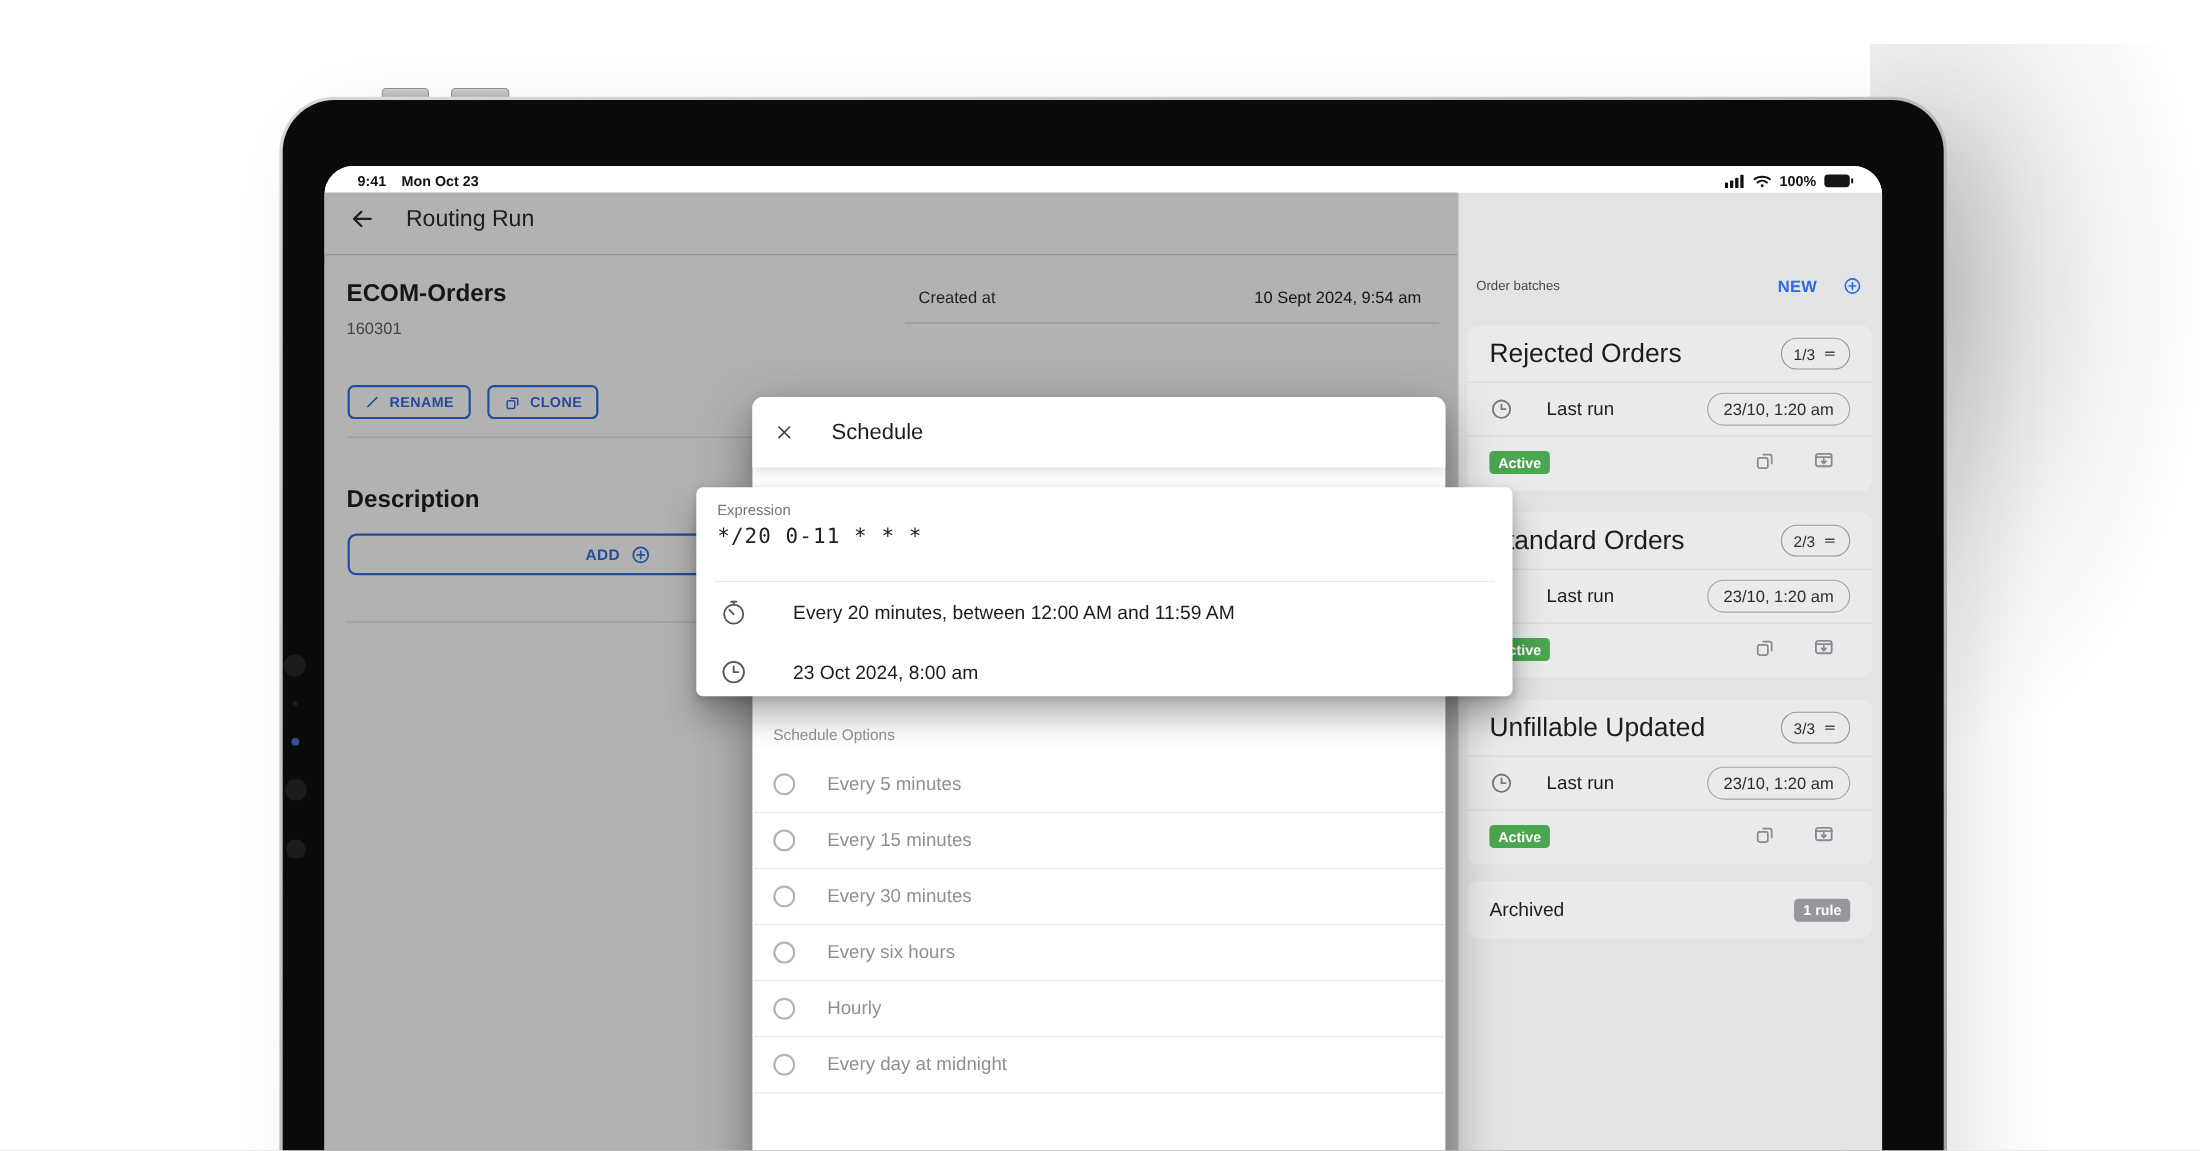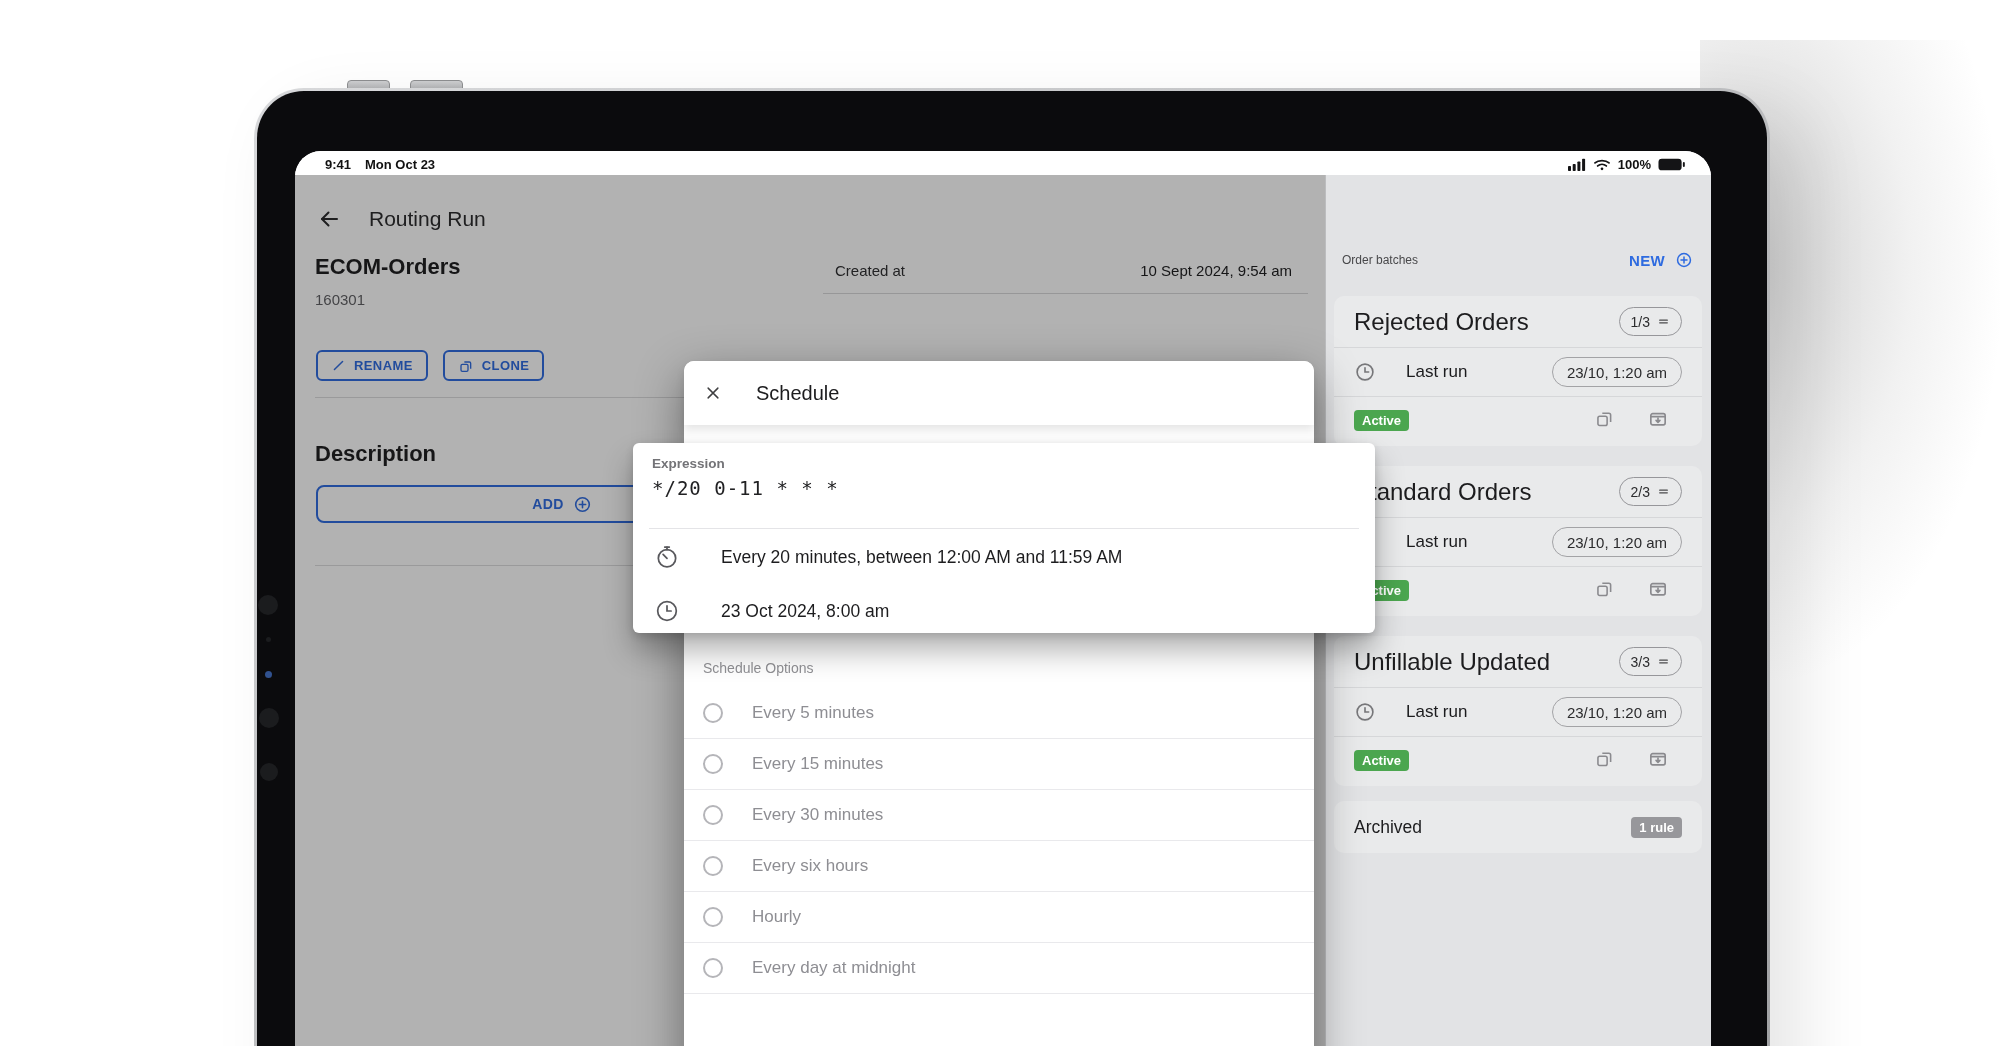--- a/index.html
+++ b/index.html
@@ -23,21 +23,21 @@
 
   
   .status-bar { position:absolute; left:0; top:0; width:100%; height:24px; background:#fff;
     display:flex; align-items:center; justify-content:space-between; padding:2px 26px 0 30px; z-index:30; }
   .sb-left { display:flex; gap:14px; align-items:center; font-size:13px; color:#111; }
   .sb-time { font-weight:700; }
   .sb-date { font-weight:600; }
   .sb-right { display:flex; gap:7px; align-items:center; font-size:13px; font-weight:600; color:#111; }
 
   
-  .app-header { position:absolute; left:0; top:36px; width:1030px; height:65px; background:#fff;
+  .app-header { position:absolute; left:0; top:16px; width:1030px; height:65px; background:#fff;
     border-bottom:1px solid #cfcfd1; display:flex; align-items:center; padding-left:22px; gap:28px; z-index:1;text-align:center; }
   .app-title { font-size:21px; font-weight:500; color:#29292b; }
 
   
   .main-col { position:absolute; left:0; top:88px; width:1030px; bottom:0; background:#fff; z-index:1; }
   .rec-title { position:absolute; left:20px; top:15px; font-size:22px; font-weight:700; color:#1c1c1e; }
   .rec-id { position:absolute; left:20px; top:52px; font-size:15px; color:#5f5f63; }
   .btn-row { position:absolute; left:21px; top:111px; display:flex; gap:15px; }
   .o-btn { display:inline-flex; align-items:center; gap:8px; height:31px; padding:0 13px;
     border:2px solid #2e6be0; border-radius:6px; color:#2e6be0; font-size:13px; font-weight:700; letter-spacing:.4px; background:transparent; cursor:pointer; }
@@ -49,21 +49,21 @@
   .meta-col { position:absolute; left:528px; top:9px; width:485px; }
   .meta-row { display:flex; align-items:center; justify-content:space-between; height:46px;
     padding:0 16px 0 12px; border-bottom:1px solid #d8d8da; font-size:15px; }
   .meta-label { color:#2e2e30; }
   .meta-value { color:#1c1c1e; }
 
   
   .panel { position:absolute; left:1030px; top:24px; width:386px; bottom:0; background:#e2e3e5; border-left:1px solid #bcbdbf; z-index:5; }
   .panel-head { position:absolute; left:16px; right:18px; top:76px; display:flex; justify-content:space-between; align-items:center; }
   .panel-title { font-size:12px; color:#48484a; }
-  .new-btn { display:flex; align-items:center; gap:10px; color:#2e6be0; font-size:15px; font-weight:700; letter-spacing:.3px; cursor:pointer; }
+  .new-btn { display:flex; align-items:center; gap:23px; color:#2e6be0; font-size:15px; font-weight:700; letter-spacing:.3px; cursor:pointer; }
 
   .card { position:absolute; left:8px; width:368px; height:150px; background:#e9eaeb; border-radius:10px; overflow:hidden; }
   .card-title-row { height:52px; display:flex; align-items:center; justify-content:space-between; padding:0 20px; border-bottom:1px solid #d6d7d9; }
   .card-title { font-size:24px; font-weight:500; color:#1c1c1e; }
   .count-pill { display:flex; align-items:center; gap:7px; height:29px; padding:0 11px; border:1.5px solid #96969a; border-radius:15px; font-size:14px; color:#2c2c2e; }
   .run-row { height:49px; display:flex; align-items:center; padding:0 20px; border-bottom:1px solid #d6d7d9; }
   .run-label { margin-left:30px; font-size:17px; color:#1c1c1e; flex:1; }
   .date-pill { height:30px; display:flex; align-items:center; padding:0 14px; border:1.5px solid #a3a3a6; border-radius:15px; font-size:15px; color:#2c2c2e; }
   .badge-row { height:47px; display:flex; align-items:center; justify-content:space-between; padding:0 33px 0 20px; }
   .badge-active { background:#4ba64f; color:#fff; font-size:13px; font-weight:700; padding:3px 8px; border-radius:4px; }
@@ -91,21 +91,21 @@
   .option-row { height:51px; display:flex; align-items:center; gap:29px; padding-left:19px; margin-right:0; border-bottom:1px solid #e9e9ec; cursor:pointer; }
   .radio { width:20px; height:20px; border:2px solid #b5b5b9; border-radius:50%; background:#fff; }
   .option-label { font-size:17px; color:#8e8e93; }
 
   .fab { position:absolute; right:14px; bottom:10px; width:54px; height:54px; border-radius:50%; background:#a7c0f2;
     display:flex; align-items:center; justify-content:center; cursor:pointer; z-index:3; }
 
   
   .popover { position:absolute; left:338px; top:292px; width:742px; height:190px; background:#fff; border-radius:6px;
     box-shadow:0 18px 30px rgba(0,0,0,.30), 0 3px 8px rgba(0,0,0,.14); z-index:60; }
-  .exp-label { position:absolute; left:19px; top:13px; font-size:13.5px; color:#737377;font-weight:bold; }
+  .exp-label { position:absolute; left:19px; top:13px; font-size:13.5px; color:#737377; }
   .exp-value { position:absolute; left:19px; top:34px; font-size:19px; letter-spacing:1px; color:#212123; font-family:"DejaVu Sans Mono", monospace; }
   .pop-divider { position:absolute; top:85px; left:16px; right:16px; border-top:1px solid #e4e4e7; }
   .pop-row { position:absolute; left:0; right:0; display:flex; align-items:center; }
   .pop-row .pr-icon { position:absolute; left:21px; display:flex; }
   .pop-row .pr-text { position:absolute; left:88px; font-size:17.5px; color:#1d1d1f; }
   .pop-row1 { top:99px; height:30px; }
   .pop-row2 { top:153px; height:30px; }
 </style>
 </head>
 <body>

